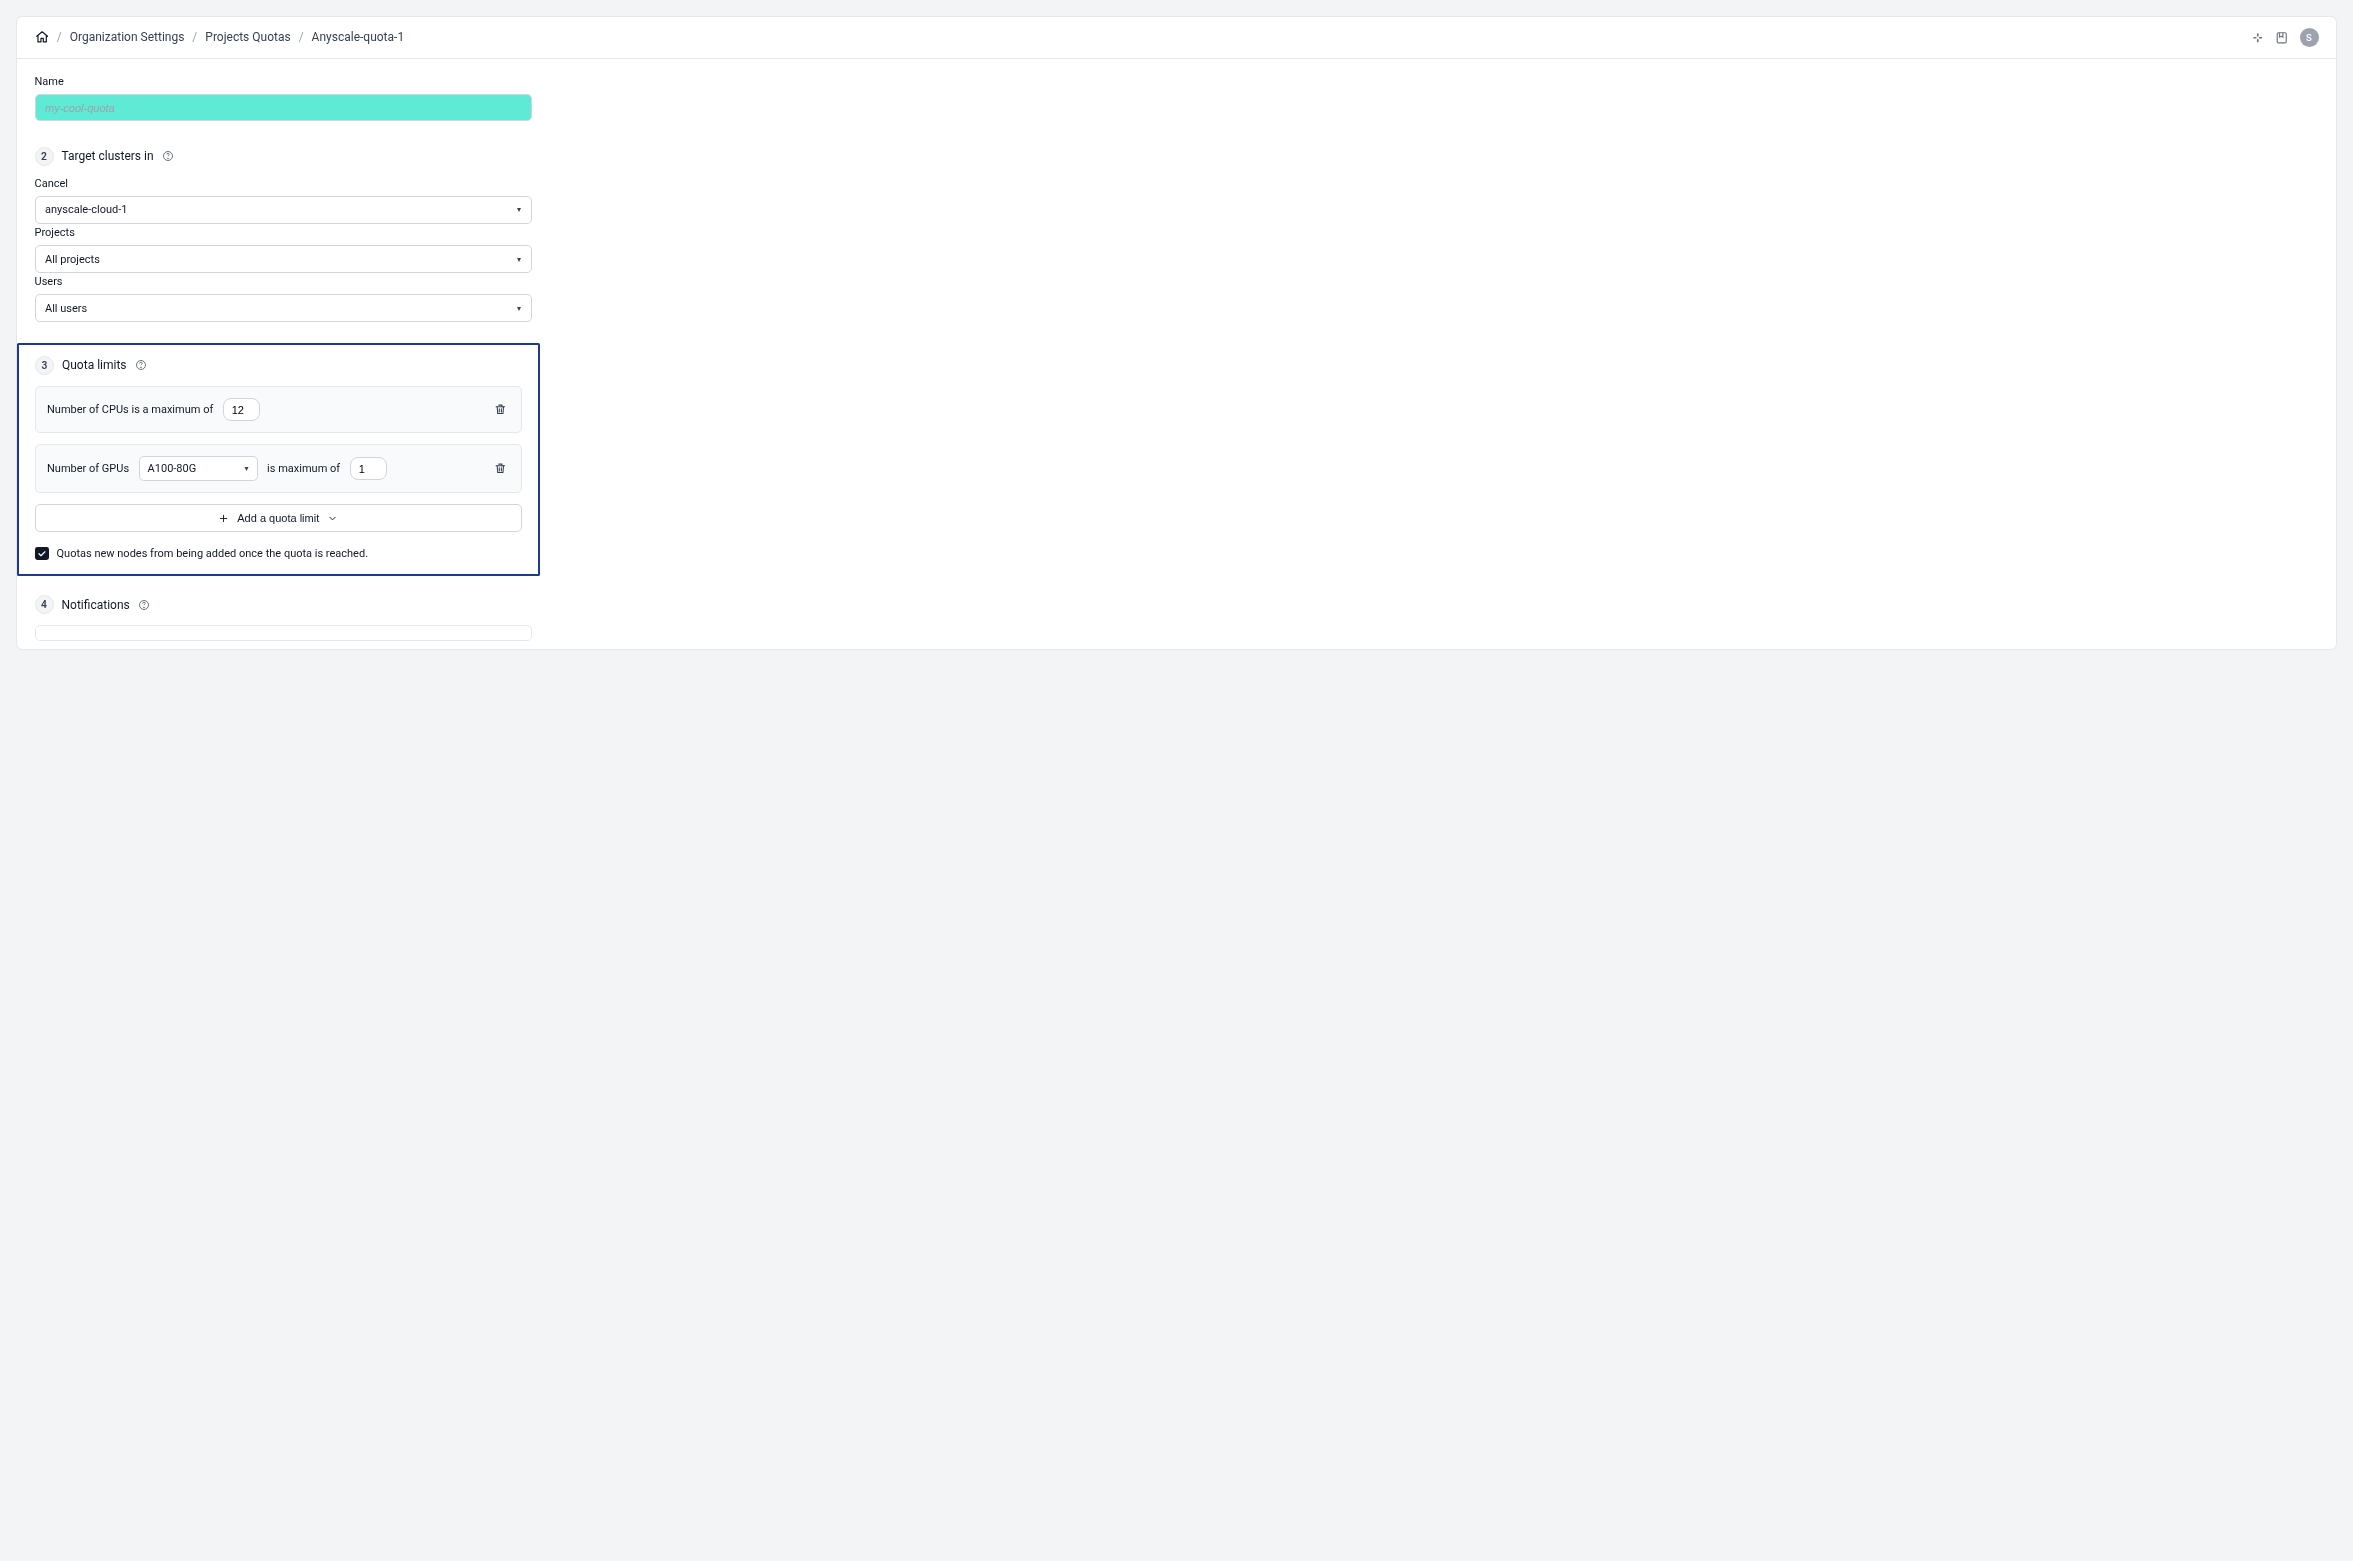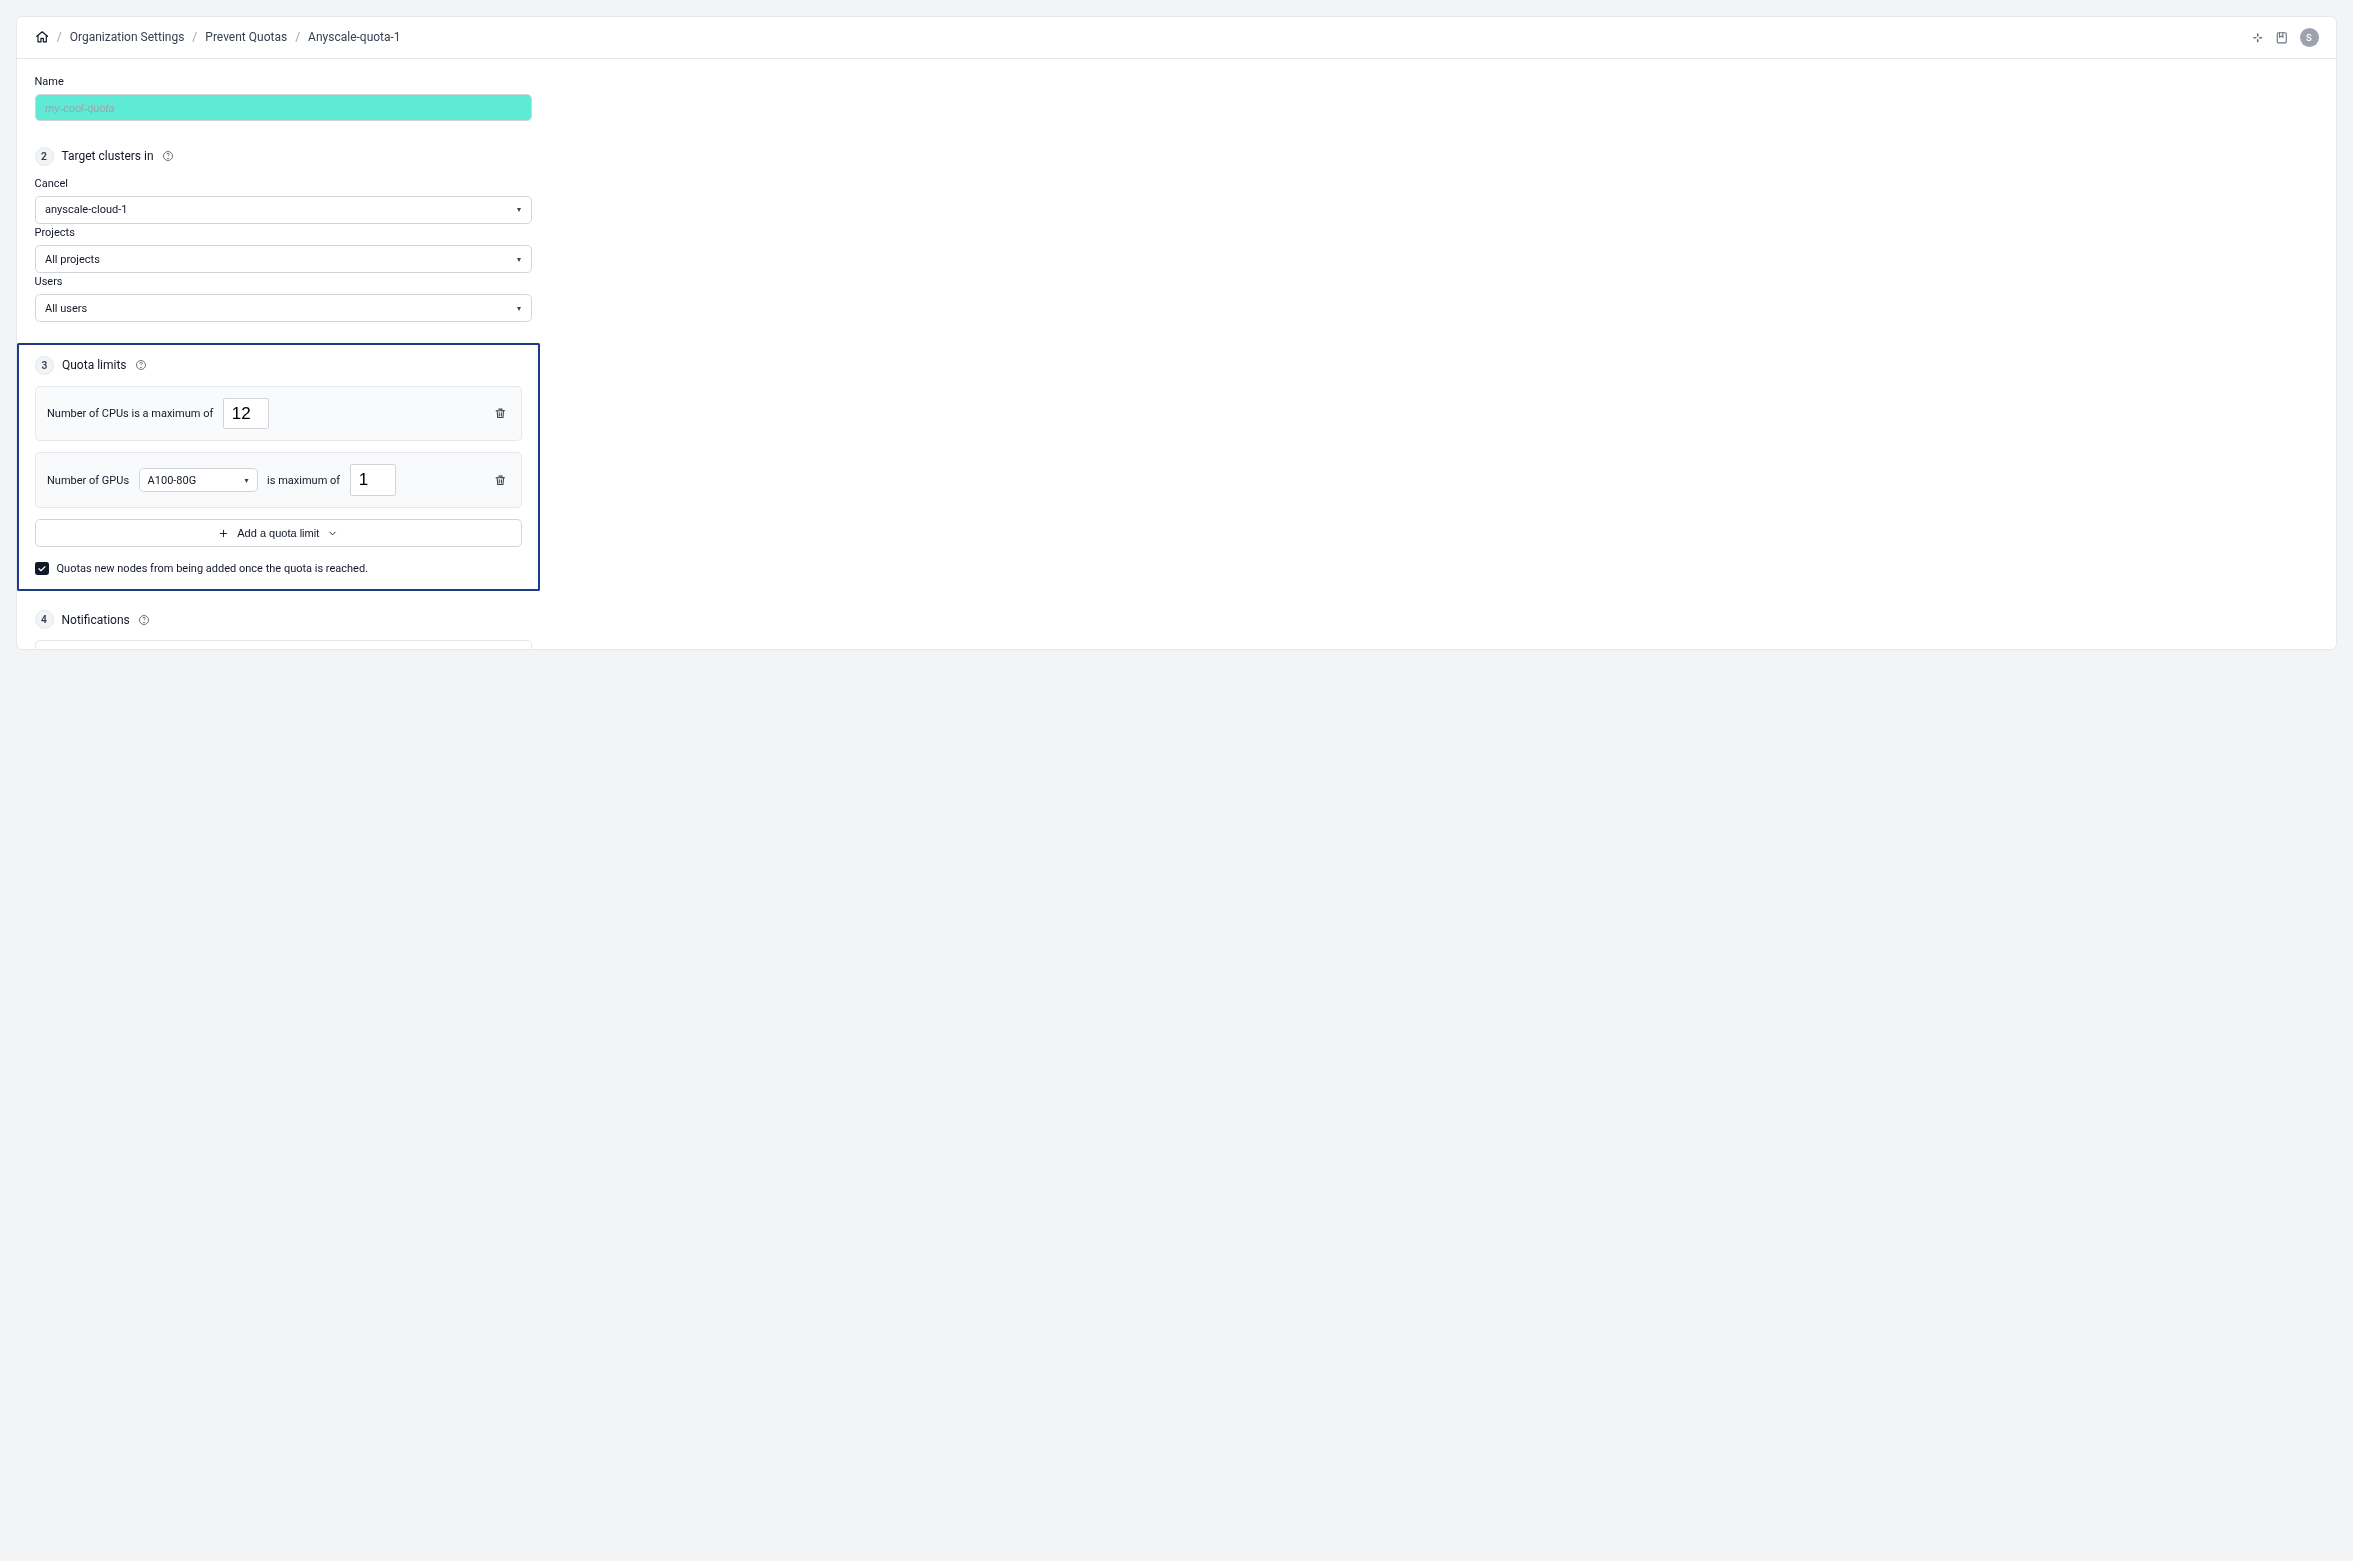--- a/index.html
+++ b/index.html
@@ -119,25 +119,25 @@
     border: 0.8px solid #e5e7eb;
     border-radius: 4.8px;
     padding: 11px 11px;
     display: flex;
     align-items: center;
     gap: 9.5px;
     margin-bottom: 11px;
   }
   .quota-row .row-text { font-size: 11px; color: #111827; }
   .small-input {
-    width: 46px;
-    border: 0.8px solid #d1d5db;
-    border-radius: 2px;
+    width: 37px;
+    border: 0.8px solid #d1d5db;
+    border-radius: 8px;
     padding: 4.8px 8px;
-    font-size: 17px;
+    font-size: 11px;
     background: #fff;
   }
   .small-select {
     width: 119px;
     border: 0.8px solid #d1d5db;
     border-radius: 4.8px;
     padding: 4.8px 8px;
     font-size: 11px;
     background: #fff;
     display: flex;
@@ -213,21 +213,21 @@
       <div class="breadcrumbs">
         <span>
           <svg width="14.3" height="14.3" viewBox="0 0 24 24" fill="none" stroke="#111827" stroke-width="2" stroke-linecap="round" stroke-linejoin="round">
               <path d="M3 10.5L12 3l9 7.5"></path>
               <path d="M5 9.5V20h5v-6h4v6h5V9.5"></path>
             </svg>
         </span>
         <span class="sep">/</span>
         <span class="crumb">Organization Settings</span>
         <span class="sep">/</span>
-        <span class="crumb">Prevent Quotas</span>
+        <span class="crumb">Projects Quotas</span>
         <span class="sep">/</span>
         <span class="crumb active">Anyscale-quota-1</span>
       </div>
       <div class="header-icons">
         <span>
           <svg width="13.5" height="13.5" viewBox="0 0 24 24" fill="#6b7280">
               <rect x="4" y="10.5" width="6" height="3" rx="1.5"></rect>
               <rect x="14" y="10.5" width="6" height="3" rx="1.5"></rect>
               <rect x="10.5" y="4" width="3" height="6" rx="1.5"></rect>
               <rect x="10.5" y="14" width="3" height="6" rx="1.5"></rect>

